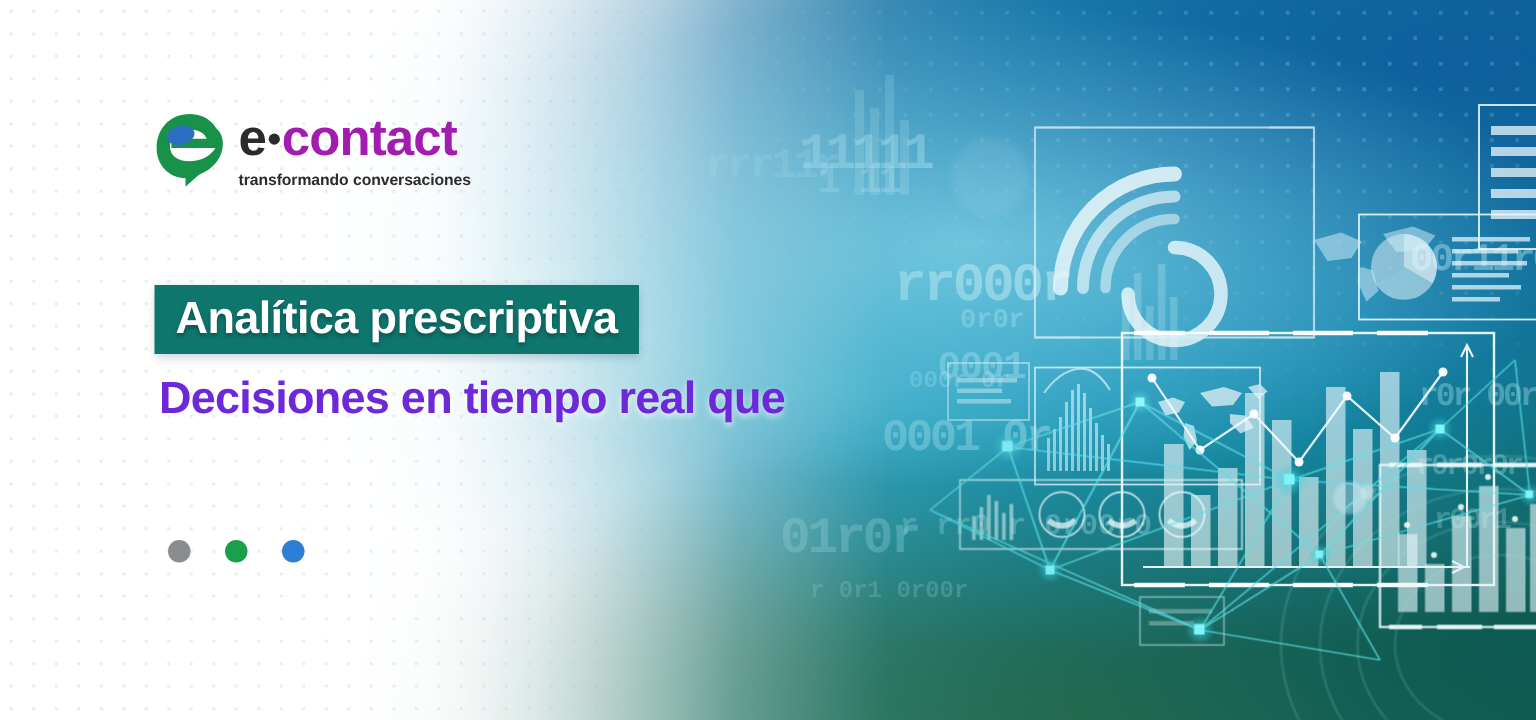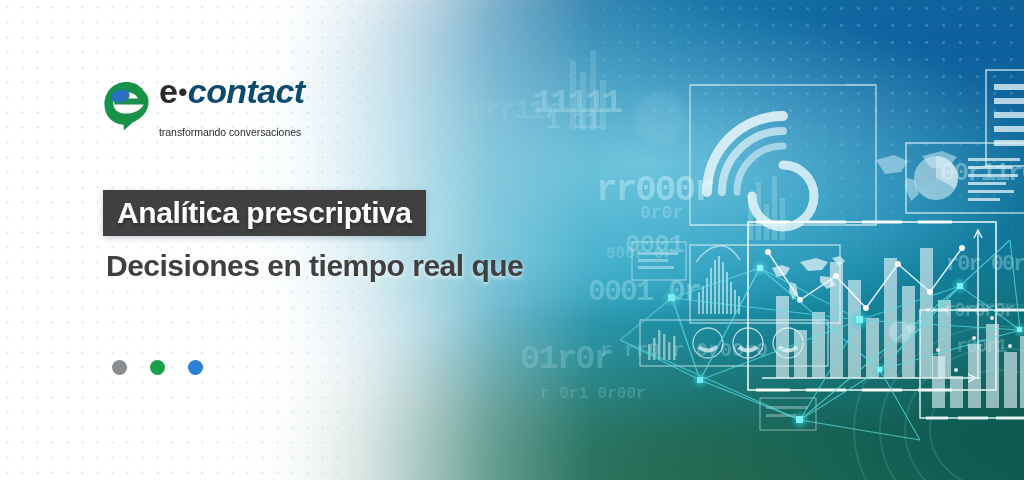--- a/index.html
+++ b/index.html
@@ -66,21 +66,21 @@
   
   .logo { position:absolute; left:103px; top:74px; display:flex; align-items:center; gap:9px; }
   .logo-mark { width:47px; height:52px; flex:0 0 auto; }
   .logo-text { display:flex; flex-direction:column; }
   .logo-word {
     font-size:34px; font-weight:700; letter-spacing:-.6px; color:#2b2b2b;
     line-height:1; white-space:nowrap;
   }
   .logo-word .dot { color:#2b2b2b; font-size:26px; vertical-align:2px; padding:0 1px; }
   .logo-tag {
-    margin-top:18px; font-size:10.5px; font-weight:400; color:#2b2b2b;
+    margin-top:5px; font-size:10.5px; font-weight:700; color:#2b2b2b;
     letter-spacing:-.05px; white-space:nowrap;
   }
 
   
   .title-banner {
     position:absolute; left:103px; top:190px; height:46px;
     padding:0 14px 0 14px; display:flex; align-items:center;
     background:#2a72b5;
     box-shadow:0 2px 6px rgba(0,40,80,.22);
   }
@@ -394,30 +394,30 @@
       <svg class="logo-mark" viewBox="0 0 100 110" aria-hidden="true">
         <path d="M50 4 C22 4 3 25 3 52 C3 76 20 94 44 95 L44 107 L63 90
                  C84 82 97 65 97 46 C97 36 93 28 86 23
                  C91 31 92 40 88 49 C82 63 66 71 49 71
                  C33 71 22 63 22 50 C22 36 34 26 50 26
                  C62 26 71 31 74 39 L24 39 L24 52 L95 52
                  C95 24 77 4 50 4 Z" fill="#189149"></path>
         <ellipse cx="37" cy="34" rx="20" ry="13.5" transform="rotate(-13 37 34)" fill="#2b6fc2"></ellipse>
       </svg>
       <div class="logo-text">
-        <div class="logo-word"><span style="color: rgb(43, 43, 43);">e</span><span class="dot" style="color: rgb(43, 43, 43);">•</span><span style="color: #0c4a6e; font-style: italic;">contact</span></div>
+        <div class="logo-word"><span style="color: rgb(43, 43, 43);">e</span><span class="dot" style="color: rgb(43, 43, 43);">•</span><span style="color: #a21caf;">contact</span></div>
         <div class="logo-tag">transformando conversaciones</div>
       </div>
     </div>
 
-    <div class="title-banner" style="background: #404040;">
+    <div class="title-banner" style="background: #0f766e;">
       <span class="title-text" style="color: rgb(255, 255, 255);">Analítica prescriptiva</span>
     </div>
 
-    <div class="subtitle" style="color: #404040;">
+    <div class="subtitle" style="color: #6d28d9;">
       <span class="line">Decisiones en tiempo real que</span>
     </div>
 
     <div class="dots-row">
       <span class="dot-ind" style="background: rgb(138, 141, 144);"></span>
       <span class="dot-ind" style="background: rgb(26, 160, 74);"></span>
       <span class="dot-ind" style="background: rgb(43, 127, 212);"></span>
     </div>
 
   </div>

